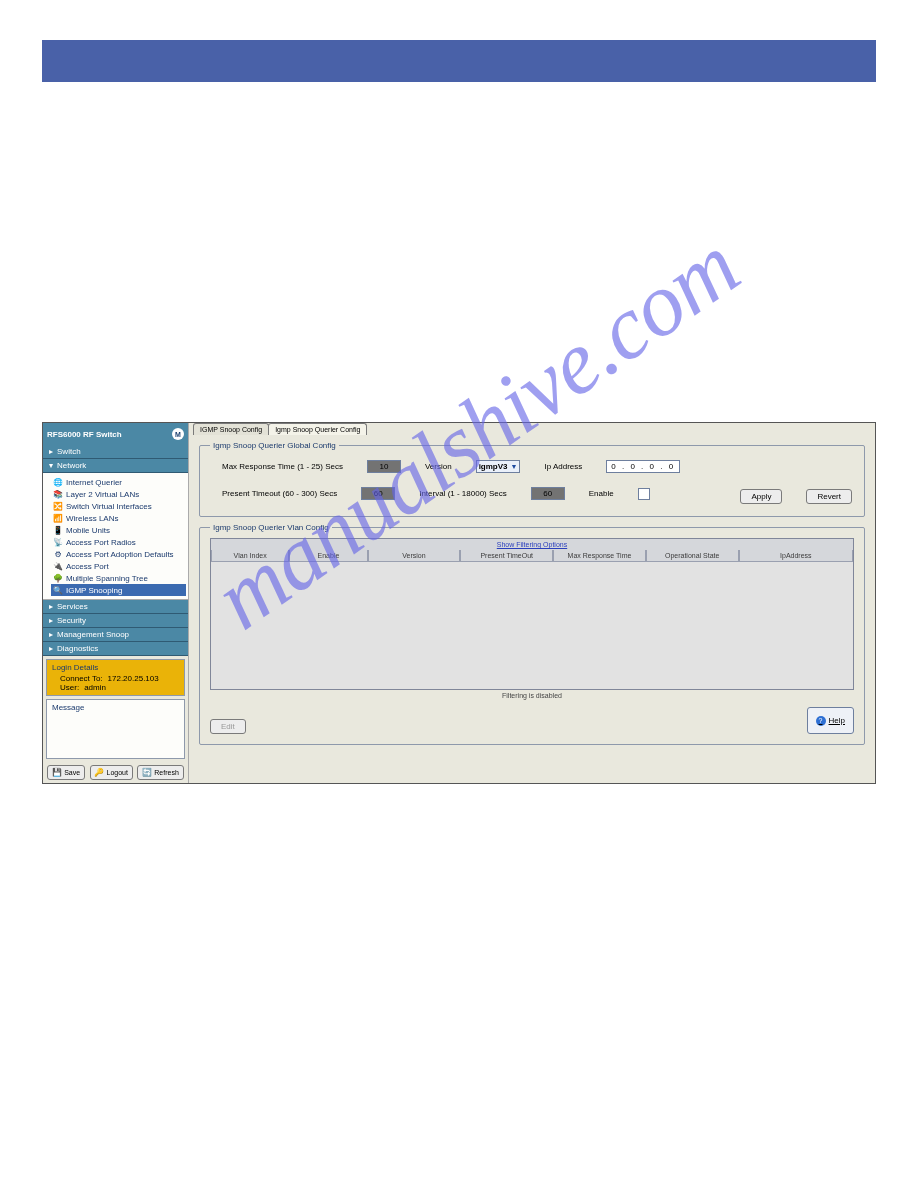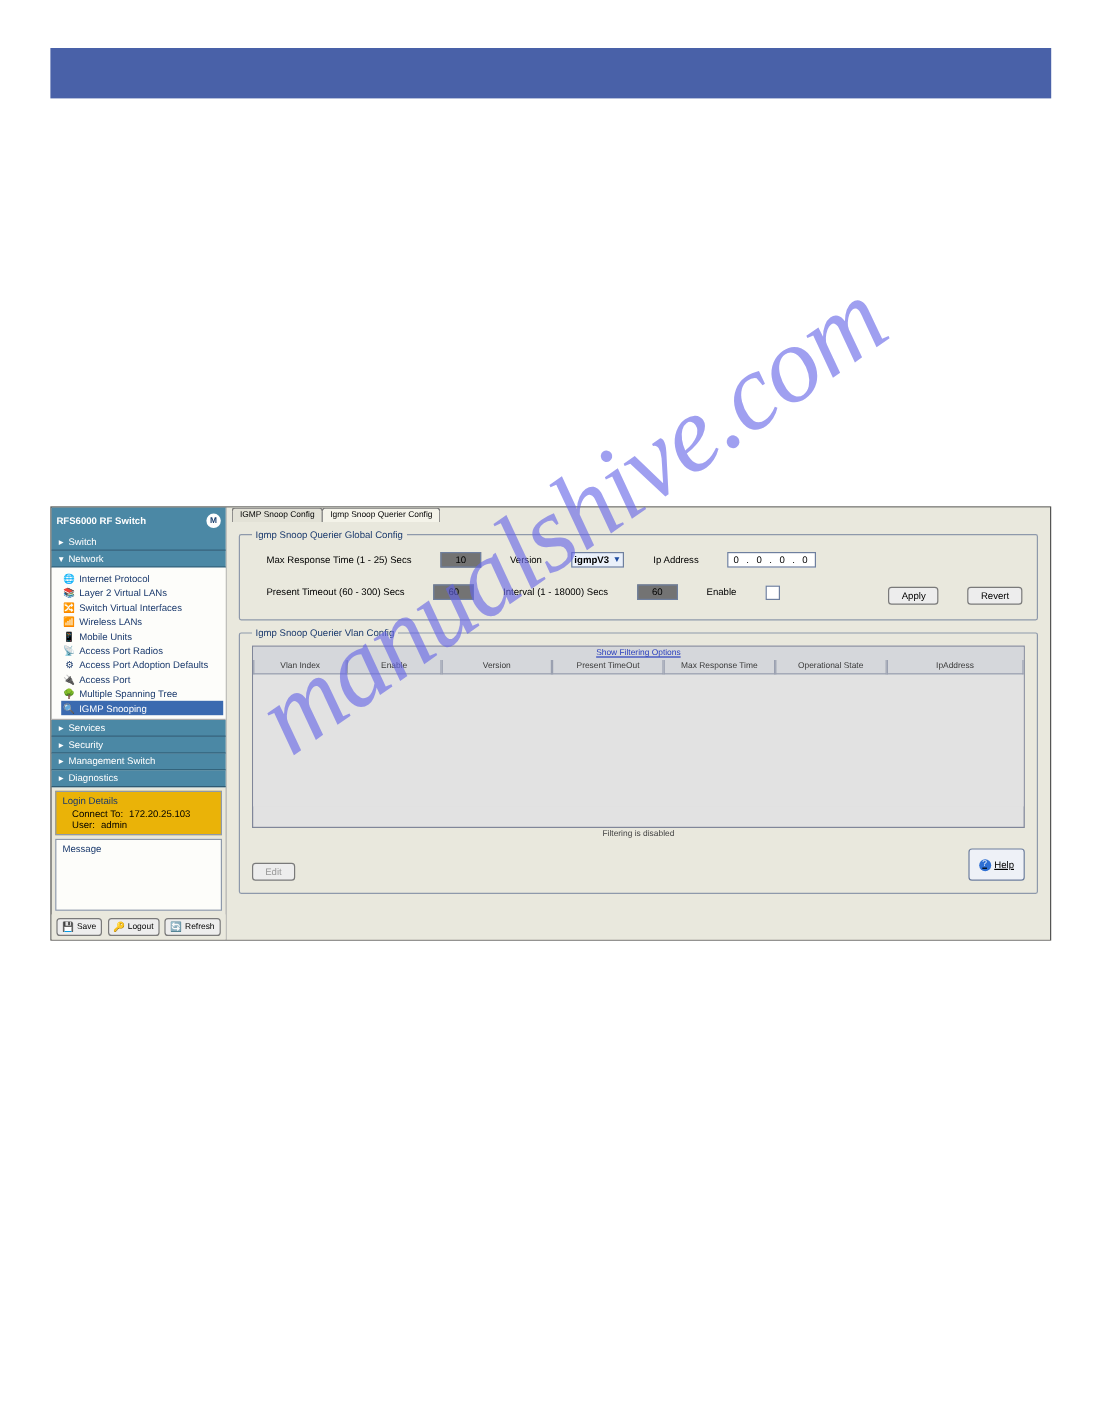--- a/index.html
+++ b/index.html
@@ -326,21 +326,21 @@
       <span>▸</span>
       <span>Switch</span>
     </div>
     <div class="navhdr">
       <span>▾</span>
       <span>Network</span>
     </div>
     <div class="tree">
       <div class="item">
           <span class="ic">🌐</span>
-          <span>Internet Protocol</span>
+          <span>Internet Querier</span>
         </div>
       <div class="item">
           <span class="ic">📚</span>
           <span>Layer 2 Virtual LANs</span>
         </div>
       <div class="item">
           <span class="ic">🔀</span>
           <span>Switch Virtual Interfaces</span>
         </div>
       <div class="item">
@@ -375,21 +375,21 @@
     <div class="navhdr">
         <span>▸</span>
         <span>Services</span>
       </div>
     <div class="navhdr">
         <span>▸</span>
         <span>Security</span>
       </div>
     <div class="navhdr">
         <span>▸</span>
-        <span>Management Switch</span>
+        <span>Management Snoop</span>
       </div>
     <div class="navhdr">
         <span>▸</span>
         <span>Diagnostics</span>
       </div>
 
     <div class="loginbox">
       <div class="hdr">Login Details</div>
       <div class="row">
         <span>Connect To:</span>

